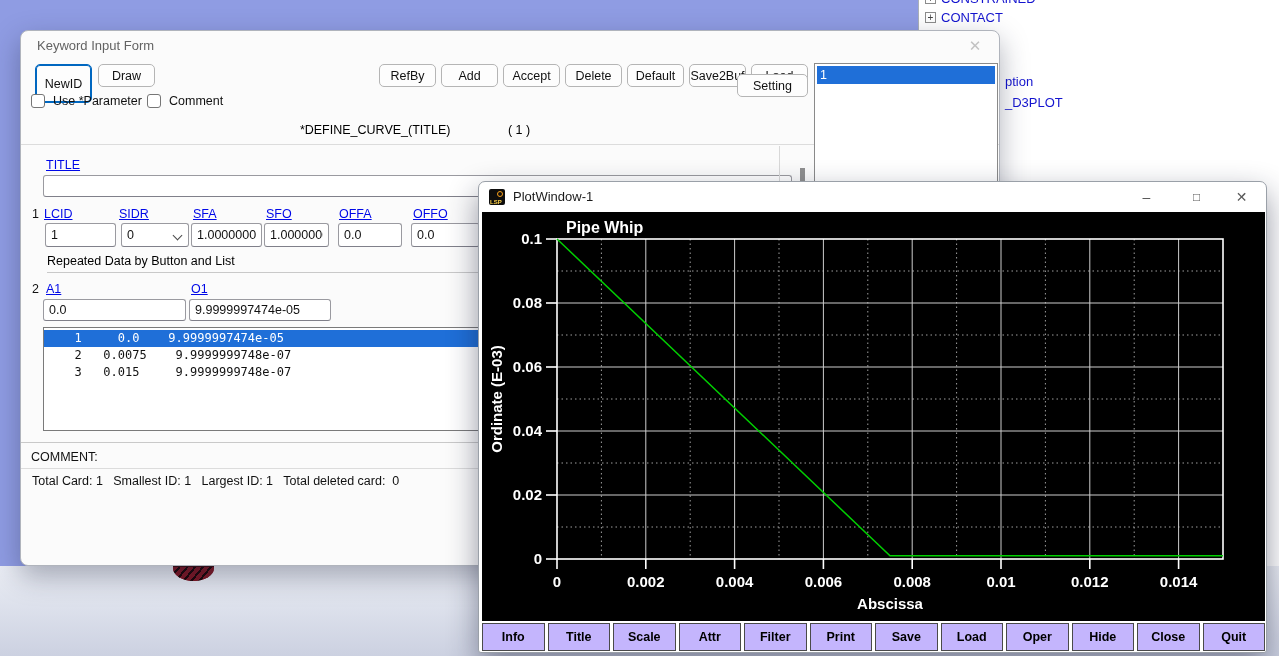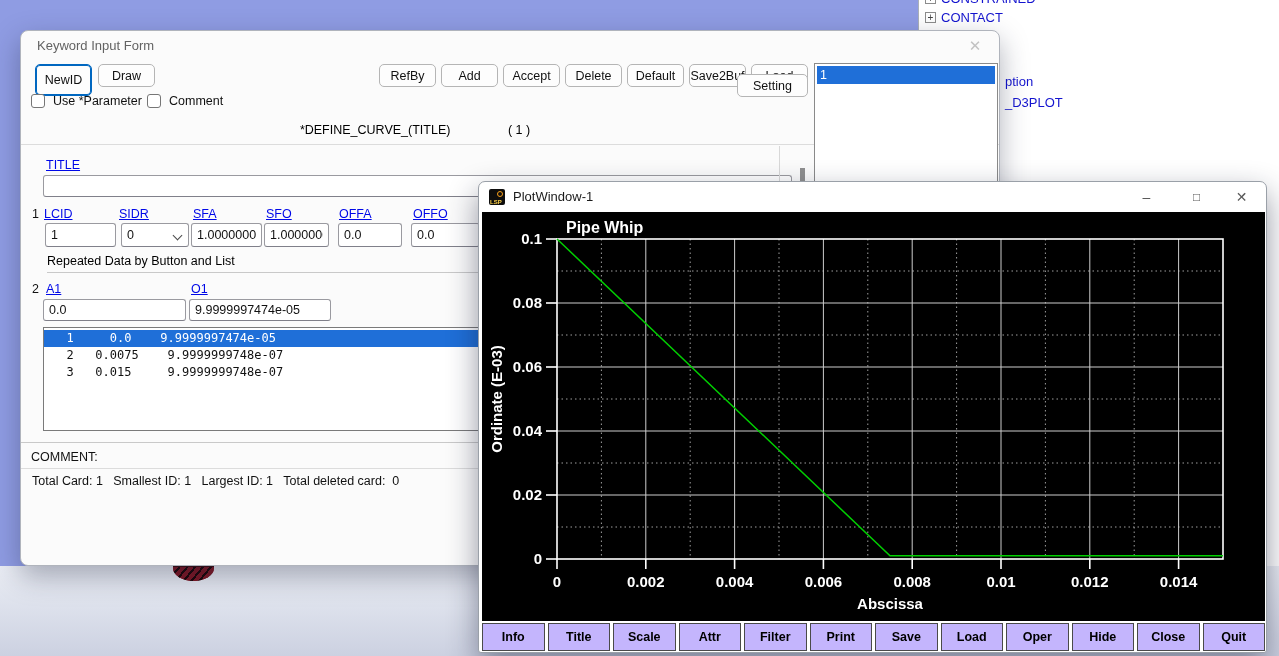--- a/index.html
+++ b/index.html
@@ -16,21 +16,21 @@
   #red-mesh{left:173px;top:566px;width:41px;height:15px;border-radius:0 0 58% 58%/0 0 100% 100%;
     background:repeating-linear-gradient(130deg,#7d1522 0 4px,#1a0306 4px 6px),#7d1522;border-top:1px solid #3a0a10}
 
   
   #kform{left:20px;top:30px;width:980px;height:536px;background:#fbfbfb;border:1px solid #b0b4bc;border-radius:8px;
     box-shadow:0 10px 28px rgba(30,35,60,.35)}
   #kform .wtitle{left:16px;top:7px;color:#636363;font-size:13px}
   #kform .wclose{right:12px;top:4px;color:#c2c2c2;font-size:15px;width:24px;height:22px;display:flex;align-items:center;justify-content:center}
   .kbtn{background:#fdfdfd;border:1px solid #b5b5b5;border-radius:5px;font-size:12.5px;color:#111;
     display:flex;align-items:center;justify-content:center;white-space:nowrap}
-  #btn-newid{left:14px;top:33px;width:57px;height:32px;border-color:#0067c0;box-shadow:0 0 0 1px #0067c0 inset}
+  #btn-newid{left:14px;top:33px;width:57px;height:39px;border-color:#0067c0;box-shadow:0 0 0 1px #0067c0 inset}
   #btn-draw{left:77px;top:33px;width:57px;height:23px}
   #btns-right{left:358px;top:33px;height:23px;display:flex;gap:5px}
   #btns-right .kbtn{width:57px;height:23px}
   #btn-setting{left:716px;top:43px;width:71px;height:23px}
   .cbrow{top:63px;display:flex;align-items:center;gap:8px;font-size:12.5px}
   .cbox{width:14px;height:14px;border:1px solid #767676;border-radius:3px;background:#fff}
   #cb1{left:10px}#cb2{left:126px}
   #subsys{left:380px;top:66px;width:328px;text-align:right;font-size:12.5px;color:#000;white-space:nowrap}
   #cardline{left:0;top:92px;width:788px;text-align:center;font-size:12.5px;color:#000}
   #cardline span{margin:0 27px}
@@ -54,21 +54,21 @@
   #fl4{left:318px}#fi4{left:317px;width:64px}
   #fl5{left:392px}#fi5{left:390px;width:69px}
   .combo{display:flex;align-items:center}
   .chev{position:absolute;right:7px;top:8px;width:7px;height:7px;border-right:1.5px solid #4a4a4a;border-bottom:1.5px solid #4a4a4a;transform:rotate(45deg)}
   #repeated{left:26px;top:223px;font-size:12.5px;color:#000}
   #hr2{left:26px;top:241px;width:434px;border-top-color:#c9c9c9}
   #lnk-a1{left:25px;top:251px}#lnk-o1{left:170px;top:251px}
   #in-a1{left:22px;top:268px;width:143px;height:22px}
   #in-o1{left:168px;top:268px;width:142px;height:22px}
   #datalist{left:22px;top:296px;width:450px;height:104px;background:#fff;border:1px solid #7a7a7a;overflow:hidden;padding-top:2px}
-  .lrow{font-family:"DejaVu Sans Mono",monospace;font-size:12px;line-height:17px;white-space:pre;color:#111;padding-left:8px}
+  .lrow{font-family:"DejaVu Sans Mono",monospace;font-size:12px;line-height:17px;white-space:pre;color:#111;padding-left:16px}
   .lrow.sel{background:#1f6fd8;color:#fff}
   #hr3{left:0;top:411px;width:978px;border-top-color:#c9c9c9}
   #comment-cap{left:10px;top:419px;font-size:12.5px}
   #hr4{left:0;top:437px;width:978px}
   #totals{left:11px;top:443px;font-size:12.5px;white-space:pre}
   #idlist{left:793px;top:32px;width:184px;height:420px;background:#fff;border:1px solid #8a8a8a;padding:2px}
   .id-item{height:18px;background:#1f6fd8;color:#fff;font-size:12.5px;line-height:18px;padding-left:3px}
 
   
   #plotwin{left:478px;top:181px;width:789px;height:472px;background:#fff;border:1px solid #9aa0a8;border-radius:7px 7px 3px 3px;

